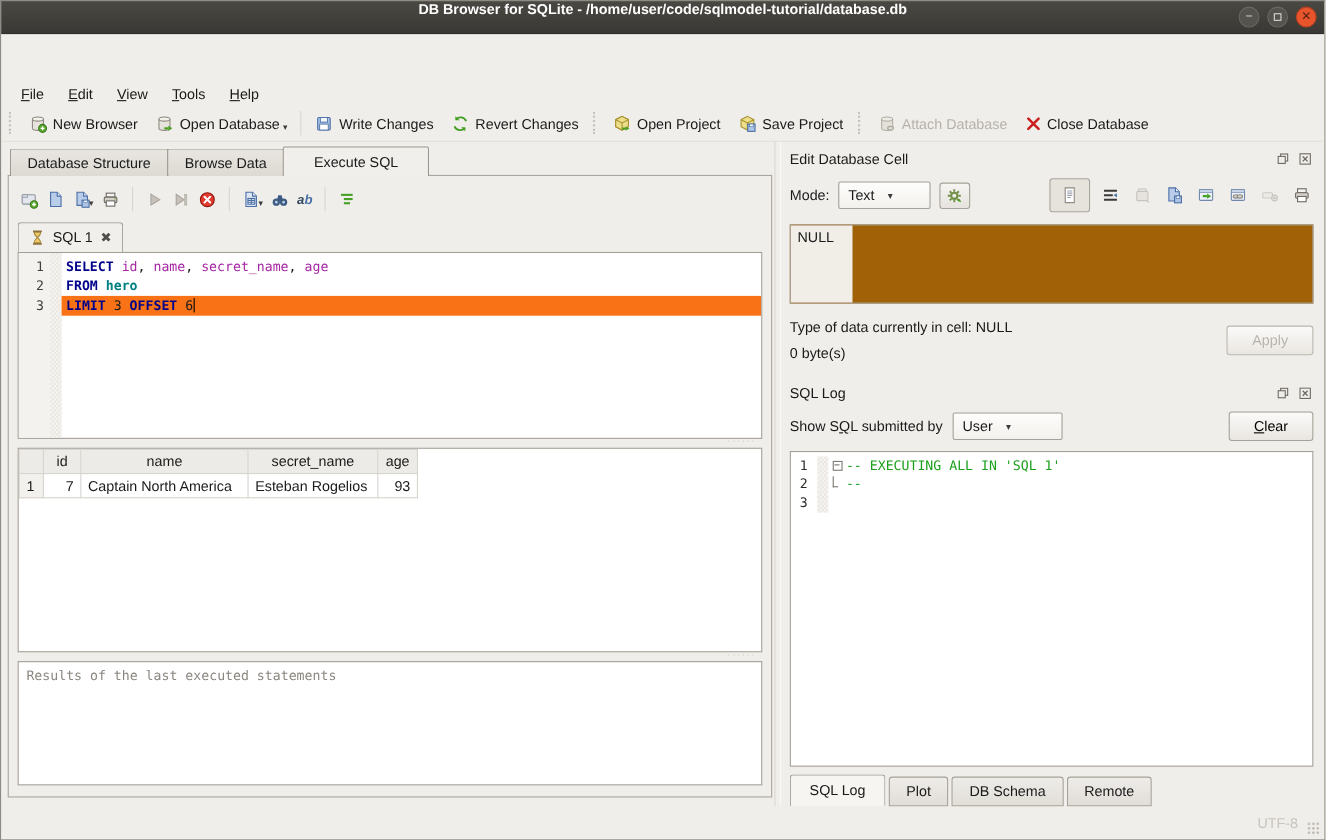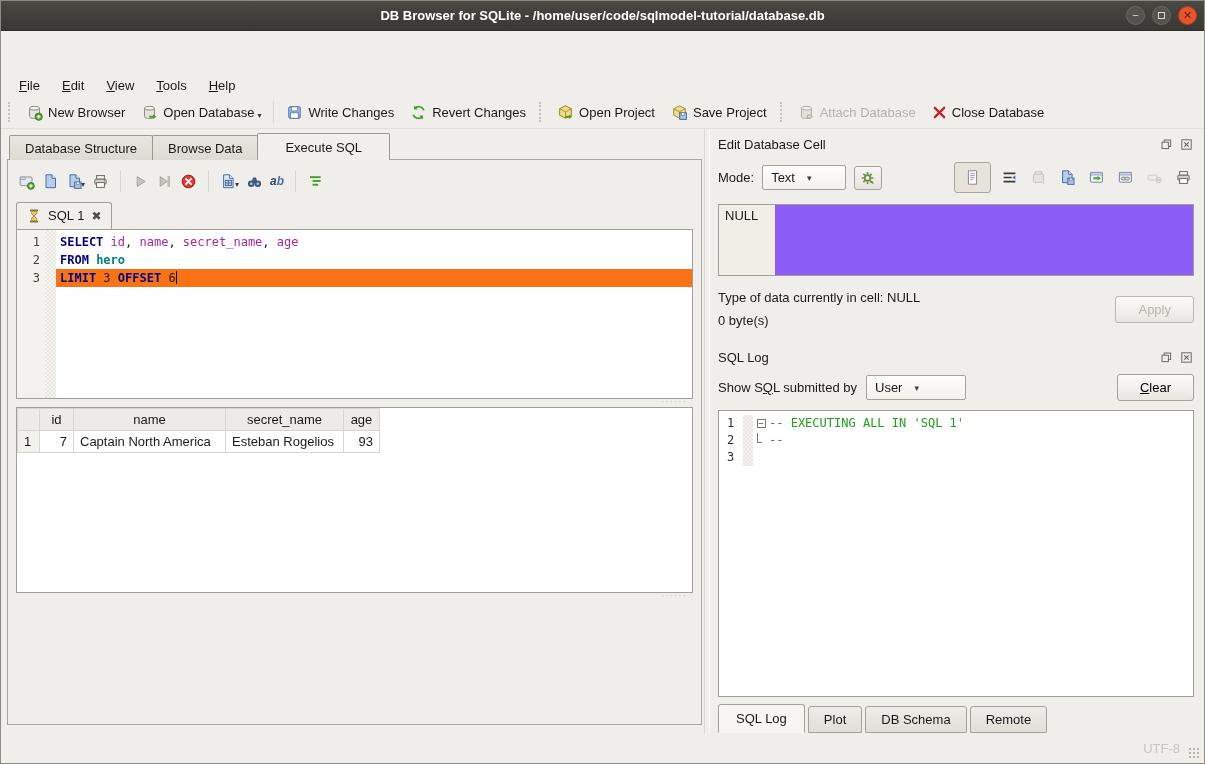--- a/index.html
+++ b/index.html
@@ -3,21 +3,21 @@
 <meta charset="utf-8">
 <style>
   * { box-sizing: border-box; margin: 0; padding: 0; }
   html,body { background:#d8d4ce; }
   .window{
     width:1205px;height:764px;display:flex;flex-direction:column;
     background:#f0eeea;border:1px solid #8f8b84;overflow:hidden;
     font-family:"Liberation Sans",sans-serif;font-size:13px;color:#1a1a1a;
   }
   
-  .titlebar{flex:0 0 30px;background:linear-gradient(#4a4843,#3a3834);display:flex;align-items:center;position:relative;border-bottom:1px solid #2e2d29;}
+  .titlebar{flex:0 0 30px;background:linear-gradient(#4a4843,#3a3834);display:flex;align-items:flex-start;position:relative;border-bottom:1px solid #2e2d29;}
   .title{flex:1;text-align:center;color:#ffffff;font-weight:bold;font-size:13px;}
   .win-controls{position:absolute;right:7px;top:5px;display:flex;gap:7px;}
   .wc{width:19px;height:19px;border-radius:50%;background:#55534e;border:1px solid #6a6862;display:flex;align-items:center;justify-content:center;color:#d8d6d1;font-size:11px;line-height:1;cursor:default;}
   .wc.close{background:#e8542c;border-color:#b8401f;color:#5c2413;}
   .wc .sq{width:7px;height:7px;border:1.5px solid #d8d6d1;display:block;}
   
   .menubar{flex:0 0 26px;display:flex;align-items:center;padding-left:8px;gap:2px;}
   .menu-item{padding:3px 10px;border-radius:2px;margin-top:44px;}
   .accel{text-decoration:underline;}
   
@@ -72,21 +72,21 @@
   .dock-title{flex:1;}
   .dock-btn{width:16px;height:14px;display:flex;align-items:center;justify-content:center;margin-left:4px;}
   .mode-row{display:flex;align-items:center;gap:8px;padding:7px 0 11px;}
   .combo{display:flex;align-items:center;background:linear-gradient(#fdfdfc,#f3f1ed);border:1px solid #a6a19a;border-radius:2px;padding:4px 8px;gap:12px;}
   .cbo-caret{color:#3a3a3a;font-size:9px;}
   .mini-btn{border:1px solid #a6a19a;border-radius:3px;background:linear-gradient(#f6f5f2,#e6e3de);padding:3px 5px;display:flex;}
   .icon-btn{display:flex;align-items:center;padding:2px;}
   .icon-btn.toggled{border:1px solid #a9a49c;background:#e6e3dd;border-radius:3px;padding:6px 9px;}
   .icon-btn.first{margin-left:auto;}
   .dim{opacity:.55;}
-  .cell-editor{flex:0 0 72px;border:1px solid #a39e96;background:#8b5cf6;display:flex;}
+  .cell-editor{flex:0 0 72px;border:1px solid #a39e96;background:#a16207;display:flex;}
   .cell-gutter{flex:0 0 56px;background:#f1eee8;padding:3px 0 0 6px;}
   .type-row{display:flex;align-items:center;padding:10px 0 6px;gap:46px;}
   .type-lines{flex:1;line-height:23px;}
   .btn{border:1px solid #a6a19a;border-radius:3px;background:linear-gradient(#fbfaf9,#e9e6e1);padding:5px 22px;font-size:13px;}
   .btn.disabled{color:#b8b4ac;border-color:#bcb8b0;}
   .log-dock{flex:1;display:flex;flex-direction:column;min-height:0;margin-top:8px;}
   .filter-row{display:flex;align-items:center;gap:9px;padding:6px 0 9px;}
   .clear-btn{margin-left:auto;}
   .log-box{flex:1;border:1px solid #a39e96;background:#ffffff;font-family:"DejaVu Sans Mono",monospace;font-size:12px;line-height:17px;padding-top:4px;overflow:hidden;}
   .log-line{display:flex;white-space:pre;height:17px;align-items:center;}
@@ -347,20 +347,23 @@
               <td>Captain North America</td>
               <td>Esteban Rogelios</td>
               <td class="num">93</td>
             </tr>
           </tbody>
             </table>
         </div>
 
         <div class="hsplit"></div>
 
+        <div class="msg-box">
+          <span>Results of the last executed statements</span>
+        </div>
       </div>
     </div>
 
     <div class="vsplit"></div>
 
     <div class="right-panel">
 
       <div class="dock-header">
         <span class="dock-title">Edit Database Cell</span>
         <span class="dock-btn">

